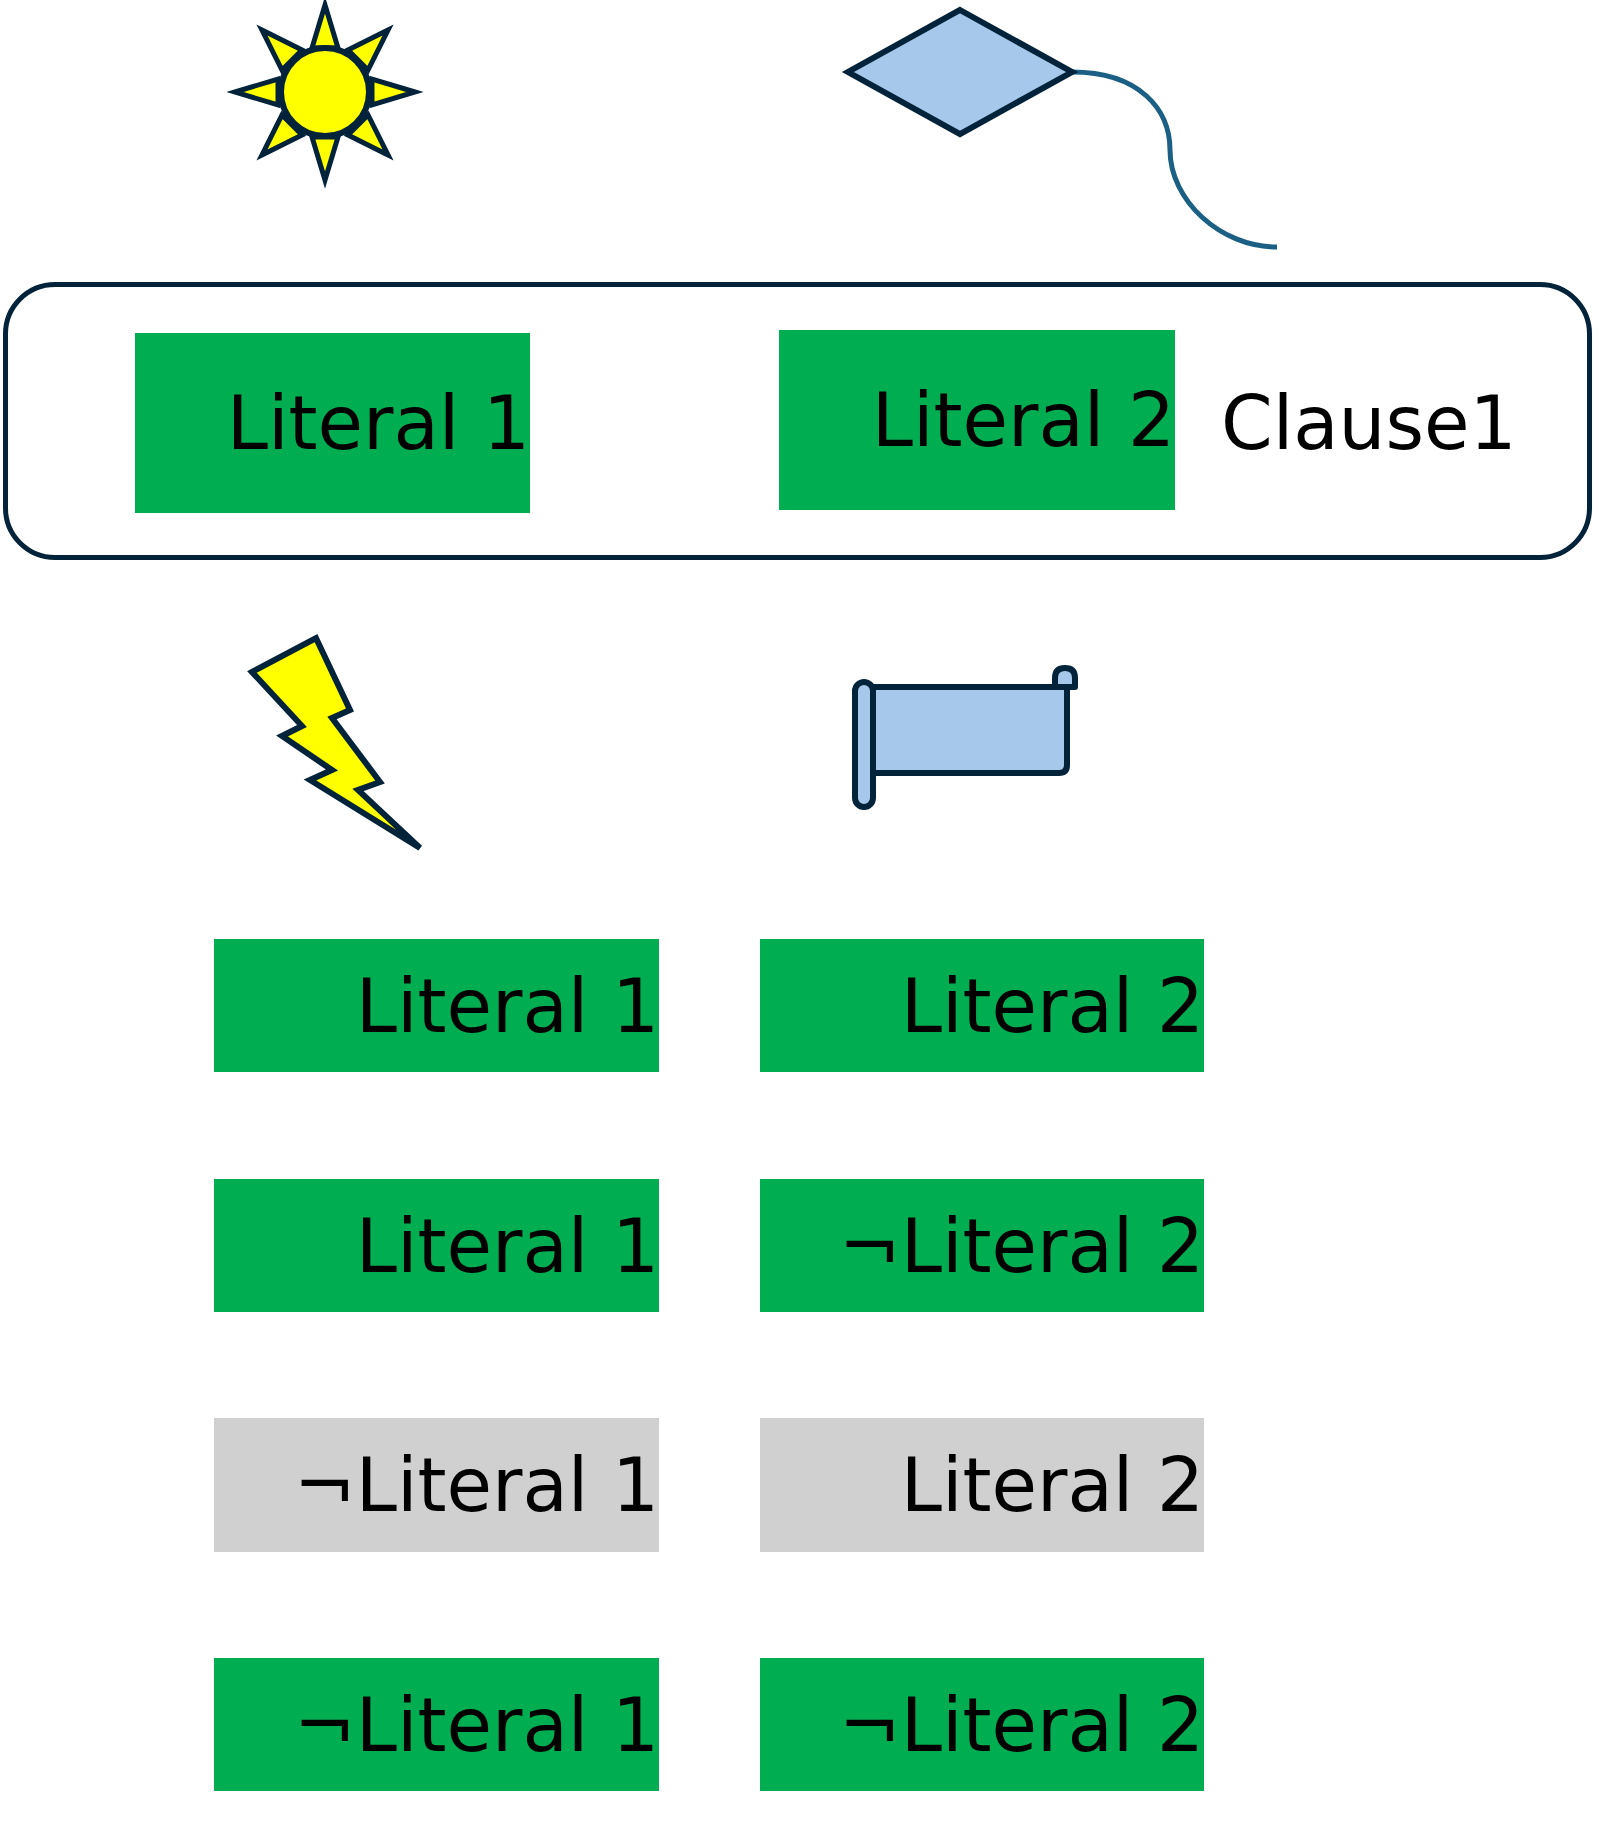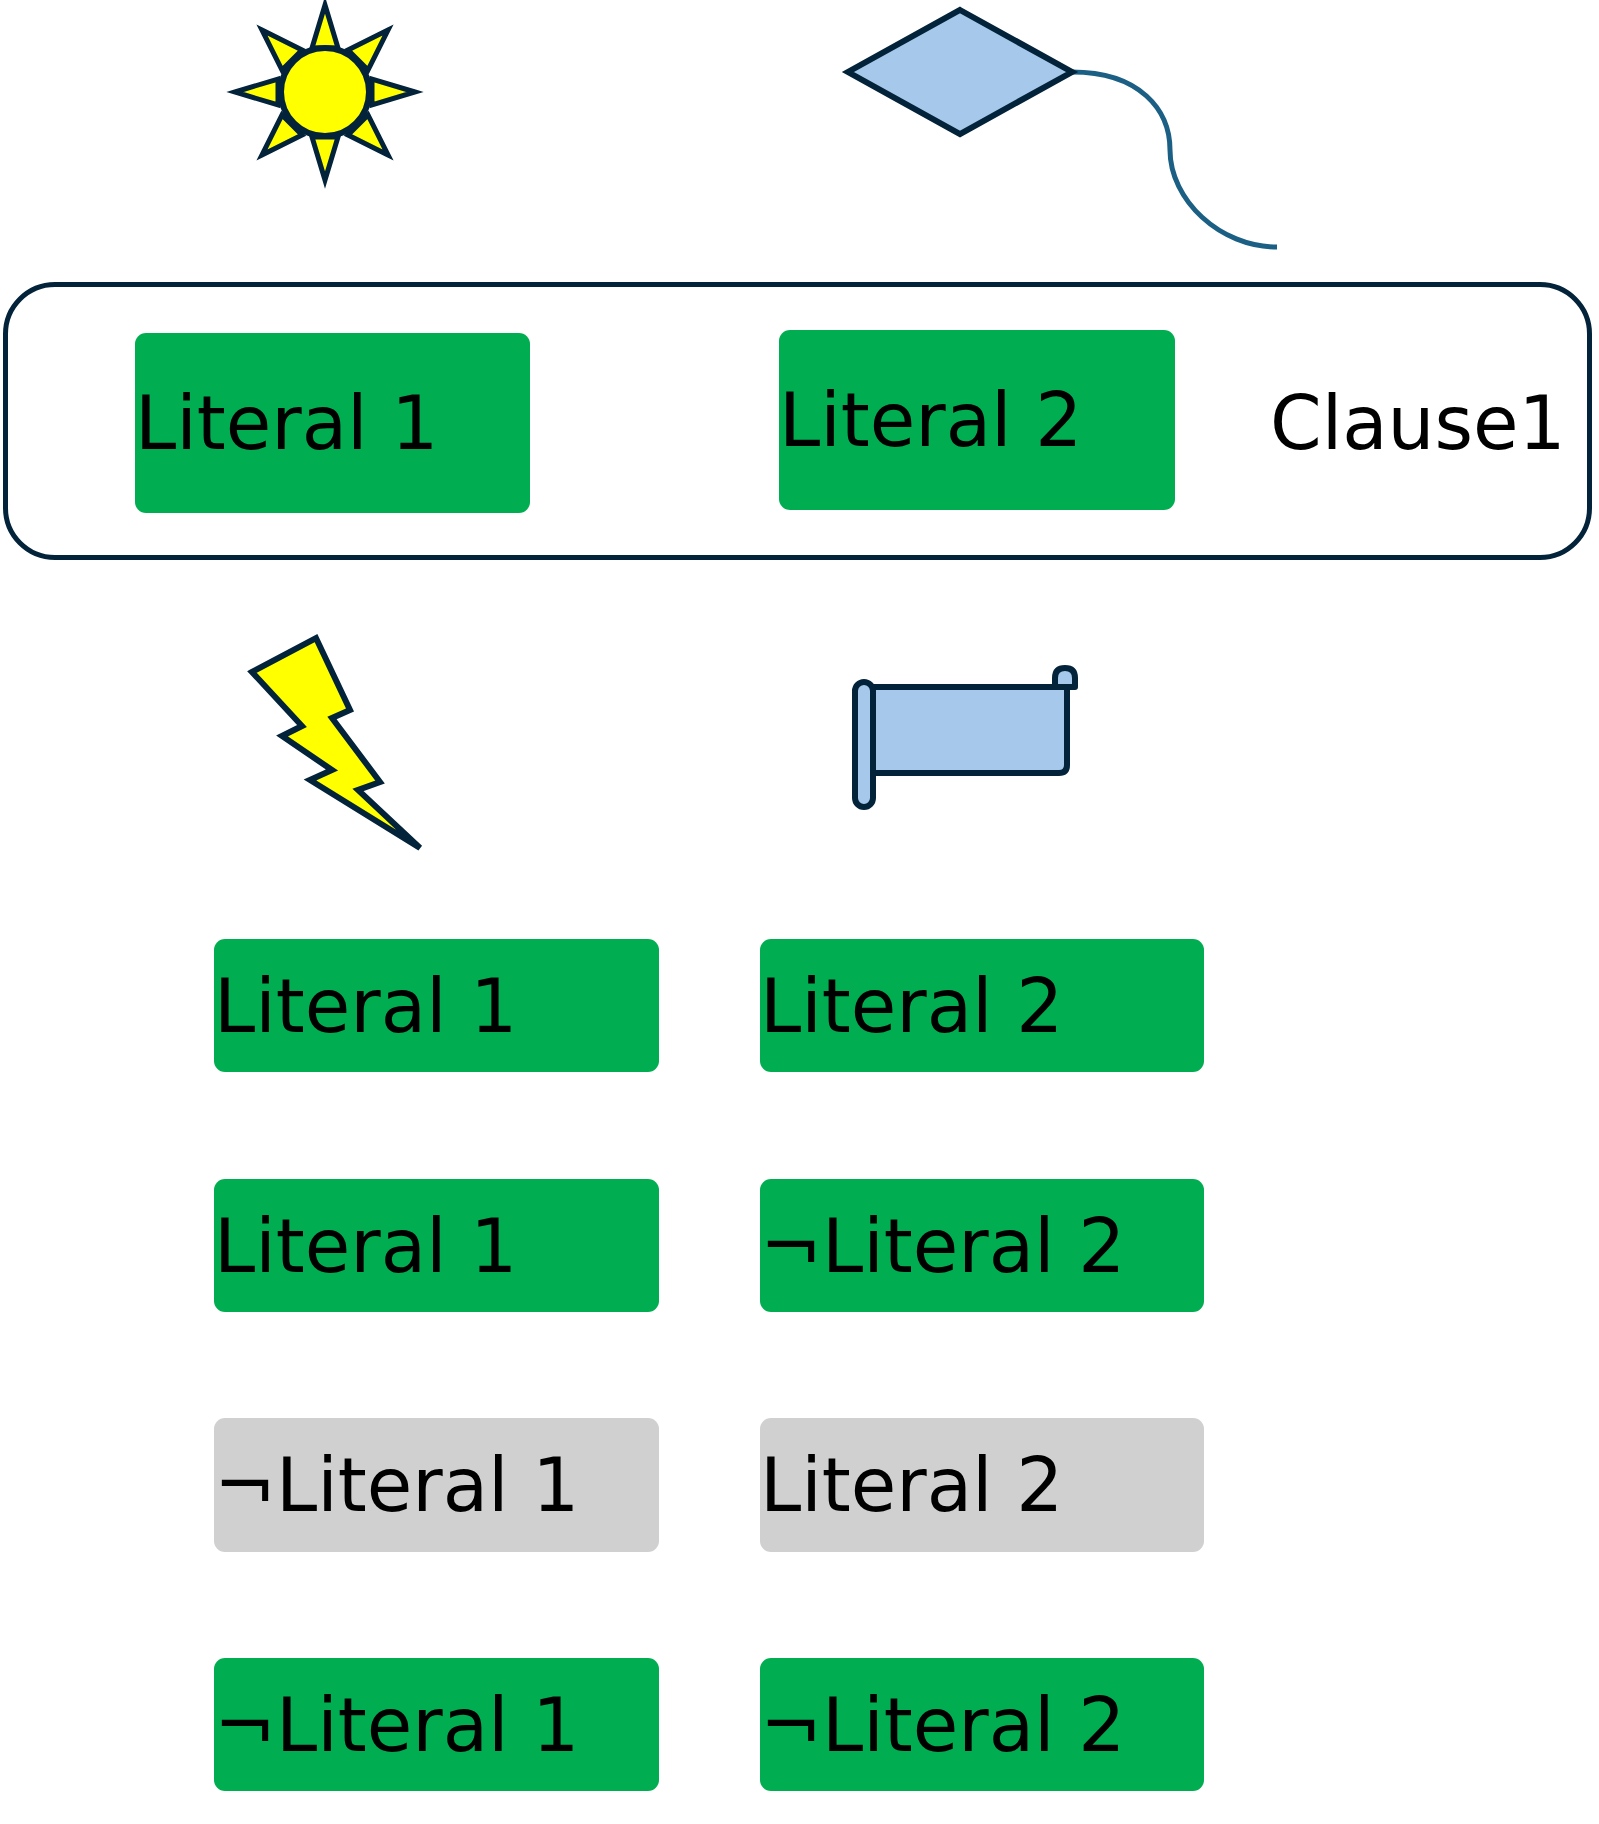--- a/index.html
+++ b/index.html
@@ -1,22 +1,22 @@
 <!DOCTYPE html>
 <html><head>
 <meta charset="utf-8">
 <style>
   html, body { margin: 0; padding: 0; background: #ffffff; }
   body { width: 1599px; height: 1824px; position: relative; overflow: hidden;
          font-family: "DejaVu Sans", "Liberation Sans", sans-serif; }
-  .box { position: absolute; display: flex; align-items: center; justify-content: flex-start;
-         color: #000000; font-size: 74px; letter-spacing: 0px; white-space: nowrap; border-radius: 11px; }
+  .box { position: absolute; display: flex; align-items: center; justify-content: flex-end;
+         color: #000000; font-size: 74px; letter-spacing: 0px; white-space: nowrap; }
   .clause { position: absolute; left: 3px; top: 282px; width: 1589px; height: 278px;
             border: 5px solid #03233a; border-radius: 52px; box-sizing: border-box; }
-  .clause-label { position: absolute; left: 1270px; top: 380px; font-size: 74px; color: #000; white-space: nowrap; }
+  .clause-label { position: absolute; left: 1221px; top: 380px; font-size: 74px; color: #000; white-space: nowrap; }
   svg { position: absolute; overflow: visible; }
 </style>
 </head>
 <body>
 
 <svg style="left:230px;top:0px;" width="190" height="185" viewBox="0 0 190 185">
   <g stroke="#03233a" stroke-width="5" stroke-linejoin="miter" fill="#ffff00">
     <polygon points="95,5 108,48 82,48"></polygon>
     <polygon points="95,180 108,137 82,137"></polygon>
     <polygon points="5,92 48,79 48,105"></polygon>

